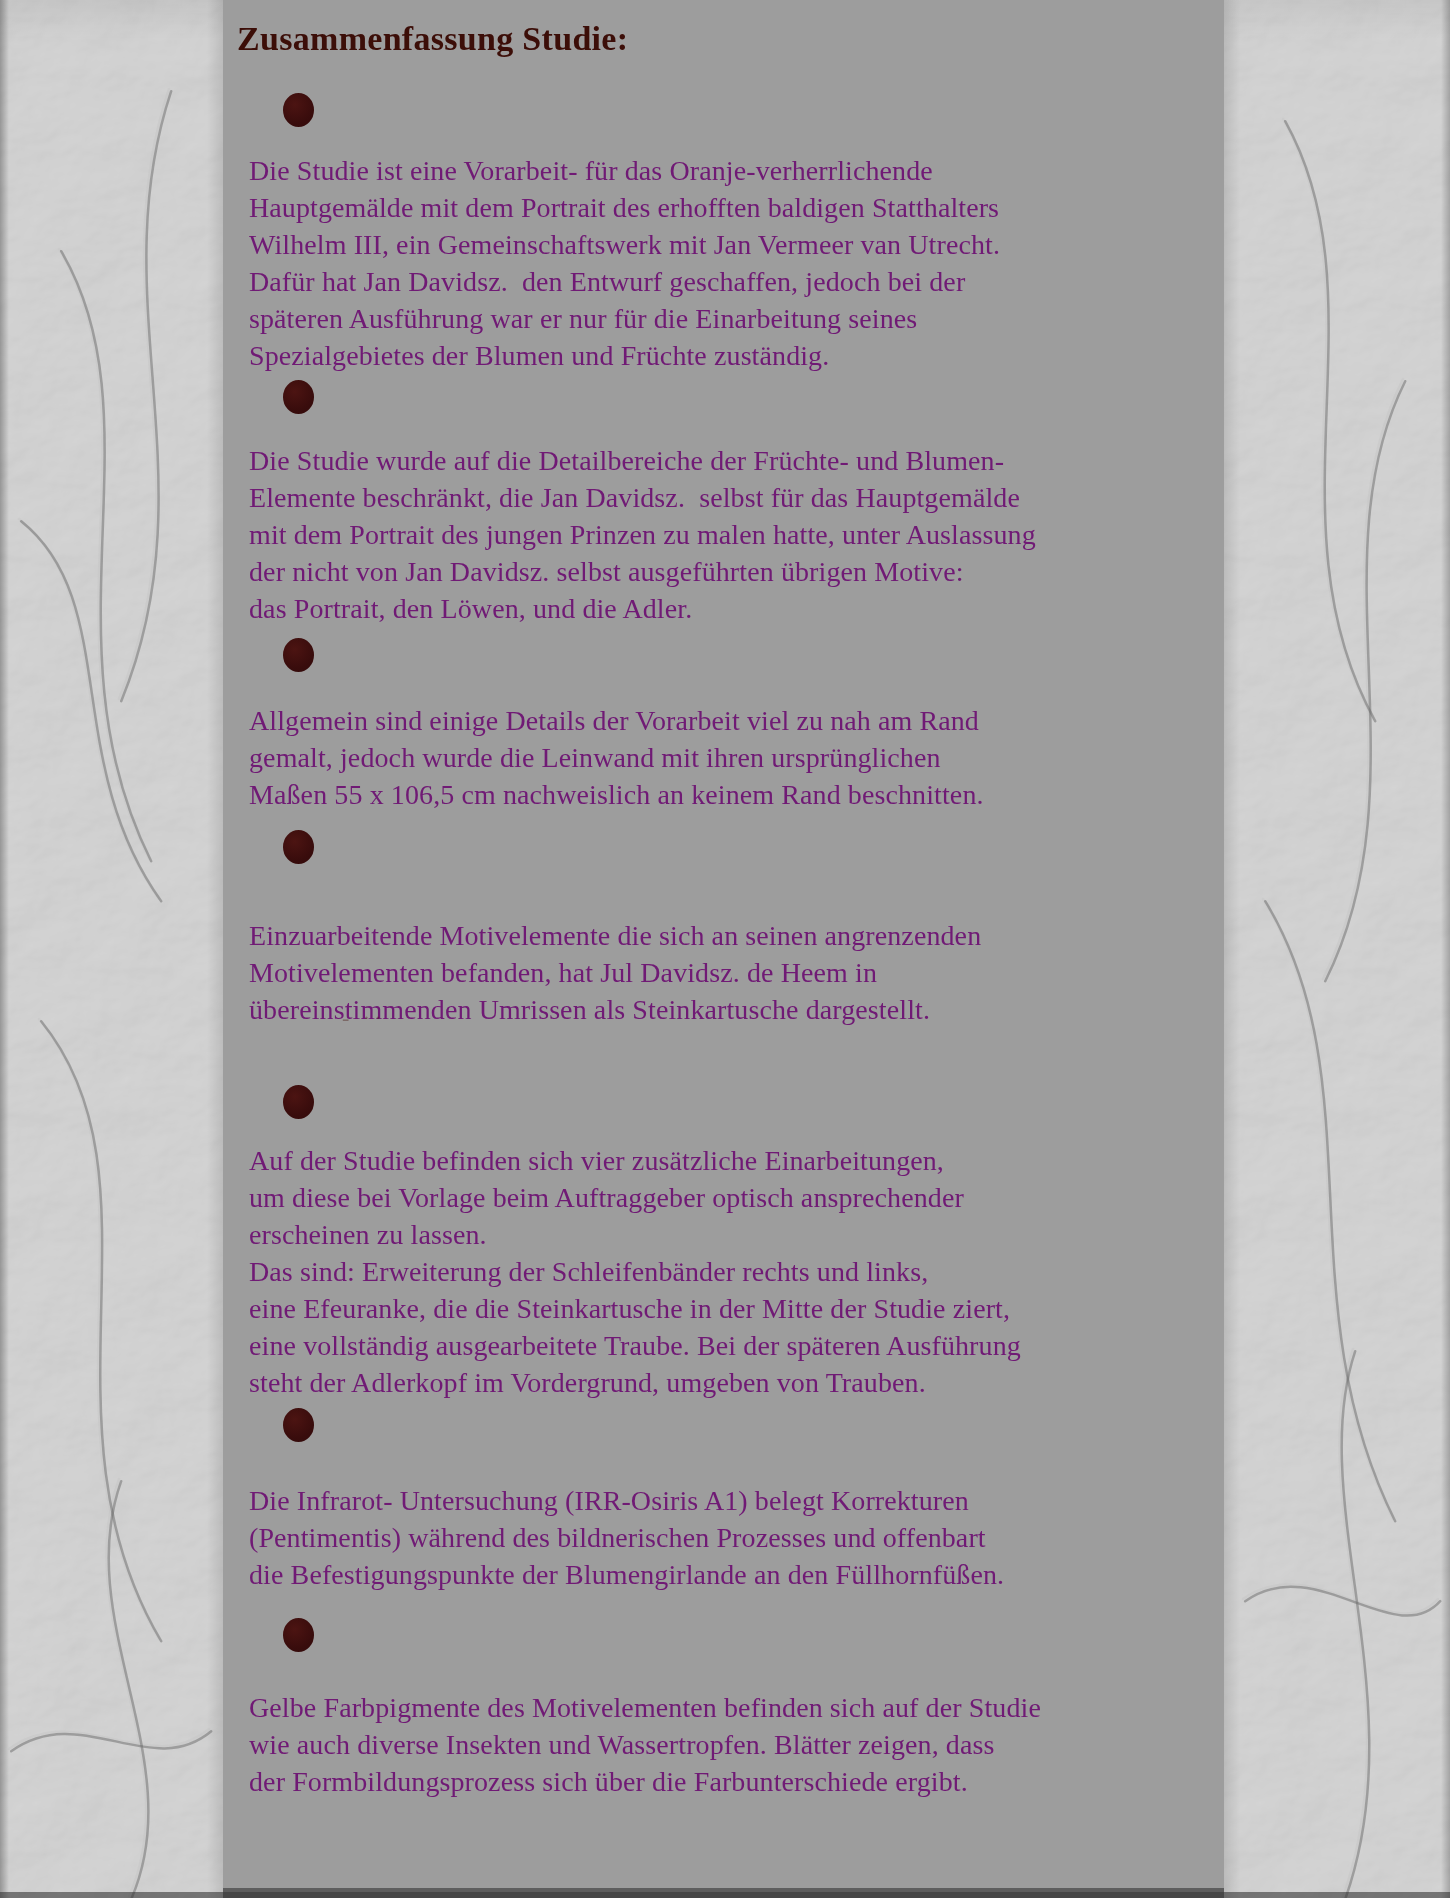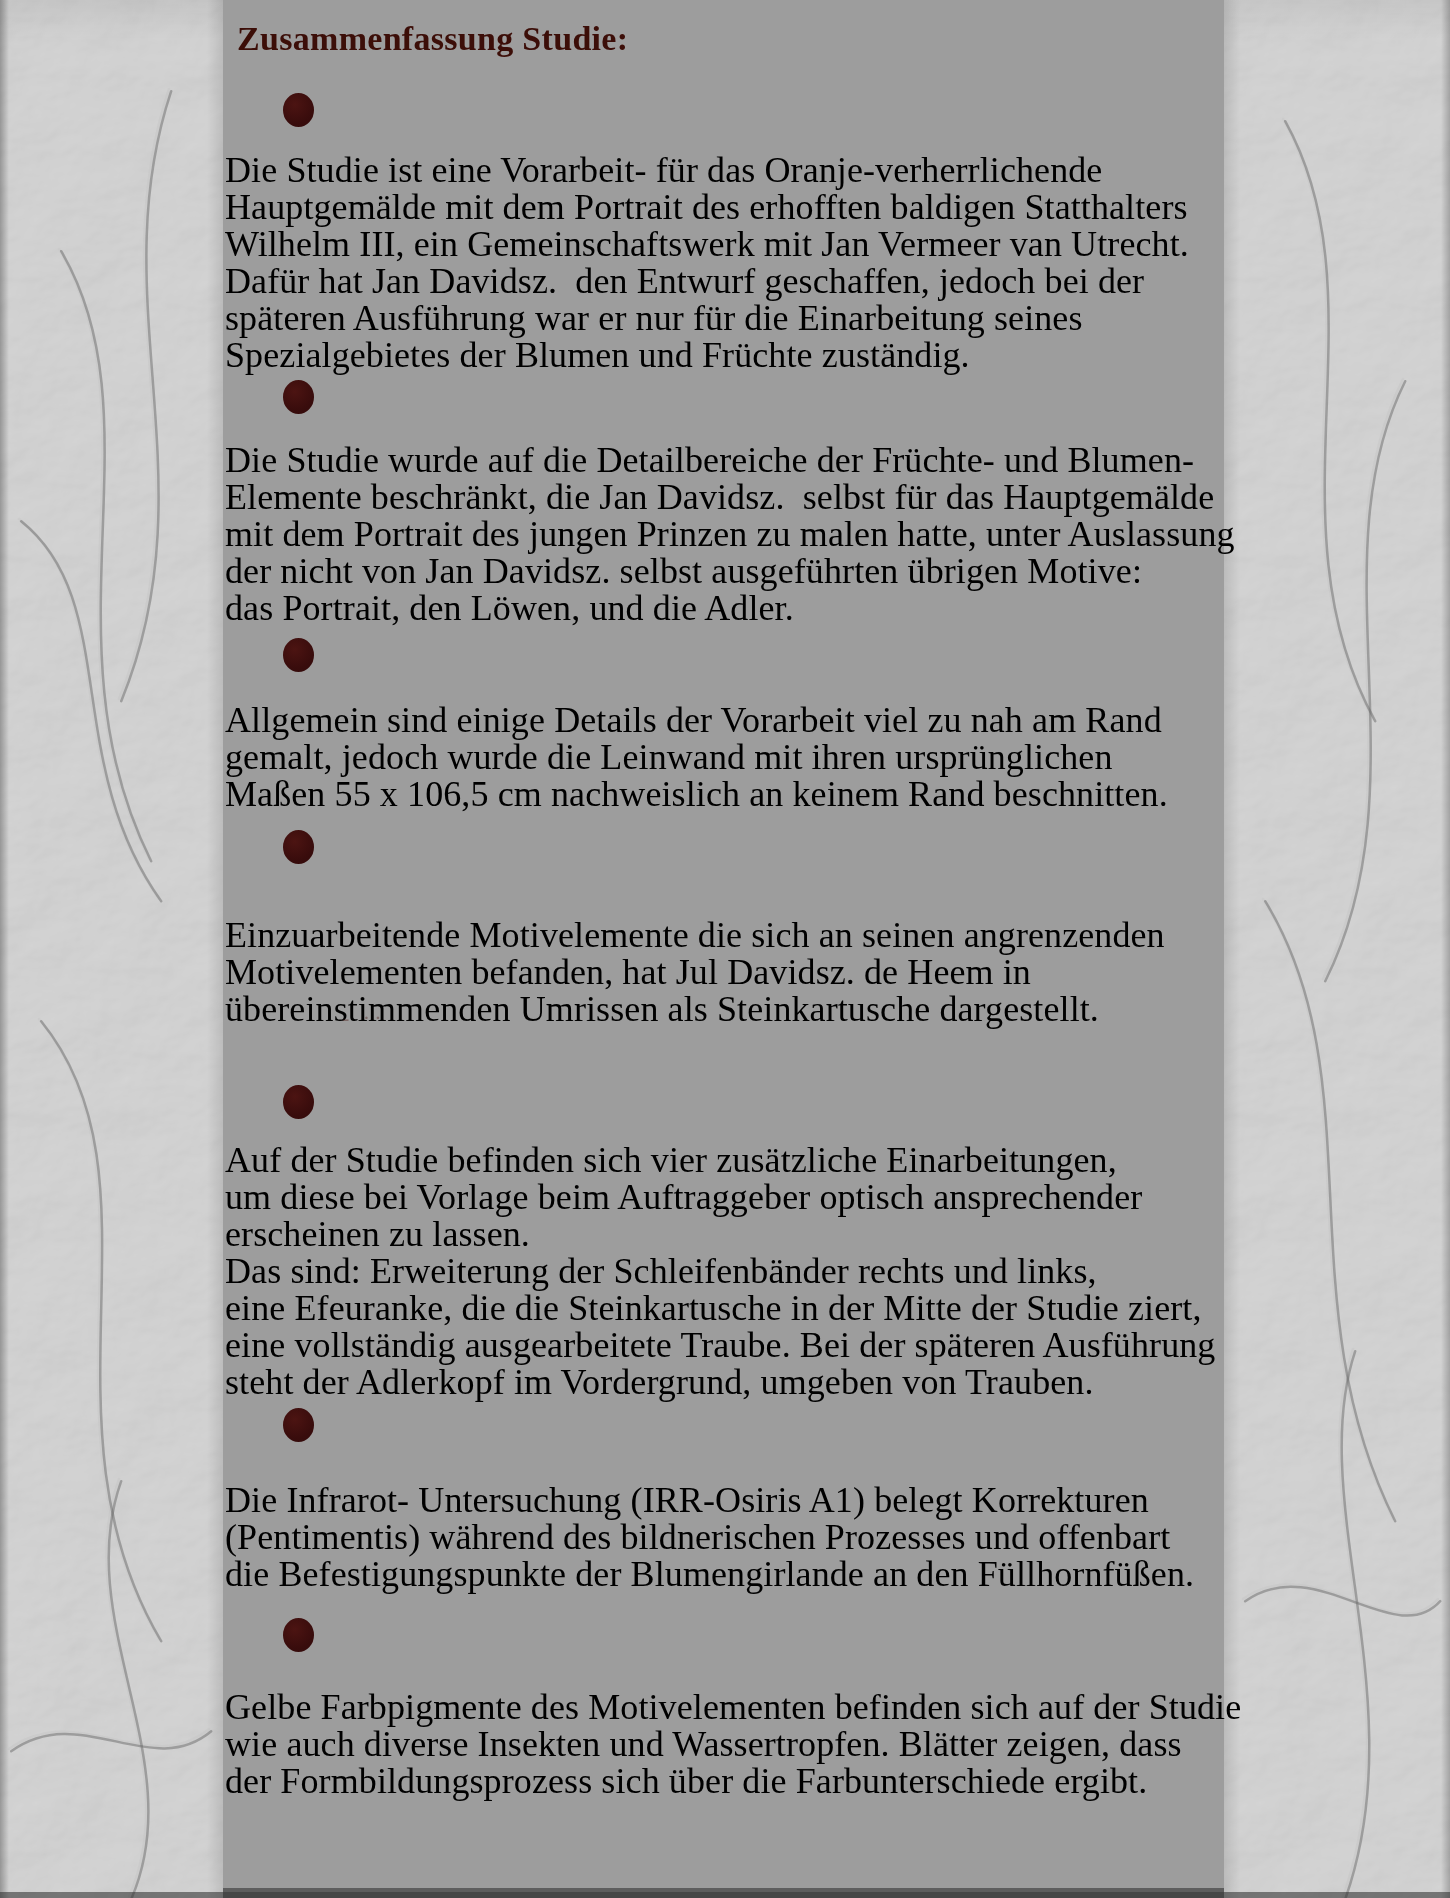--- a/index.html
+++ b/index.html
@@ -35,22 +35,22 @@
     font-size:34px;font-weight:bold;letter-spacing:.3px;
     color:#3c0e08;white-space:pre;
   }
   .bullet{
     position:absolute;left:283px;width:31px;height:34px;border-radius:50%;
     background:radial-gradient(circle at 38% 34%, #4c1412 0%, #380c0c 65%, #330a0a 100%);
   }
   .b1{top:93px;}  .b2{top:380px;} .b3{top:638px;} .b4{top:830px;}
   .b5{top:1085px;}.b6{top:1408px;}.b7{top:1618px;}
   .para{
-    position:absolute;left:225px;
-    font-size:36px;line-height:37px;color:#000000;
+    position:absolute;left:249px;
+    font-size:28px;line-height:37px;color:#701a75;
     white-space:pre;letter-spacing:.1px;
   }
   .p1{top:152px;} .p2{top:442px;} .p3{top:702px;} .p4{top:917px;}
   .p5{top:1142px;}.p6{top:1482px;}.p7{top:1689px;}
   .faint{
     position:absolute;left:342px;top:1005px;
     font-size:22px;color:rgba(71,21,17,.38);letter-spacing:4px;white-space:pre;
   }
   
   .bottom-band-full{

